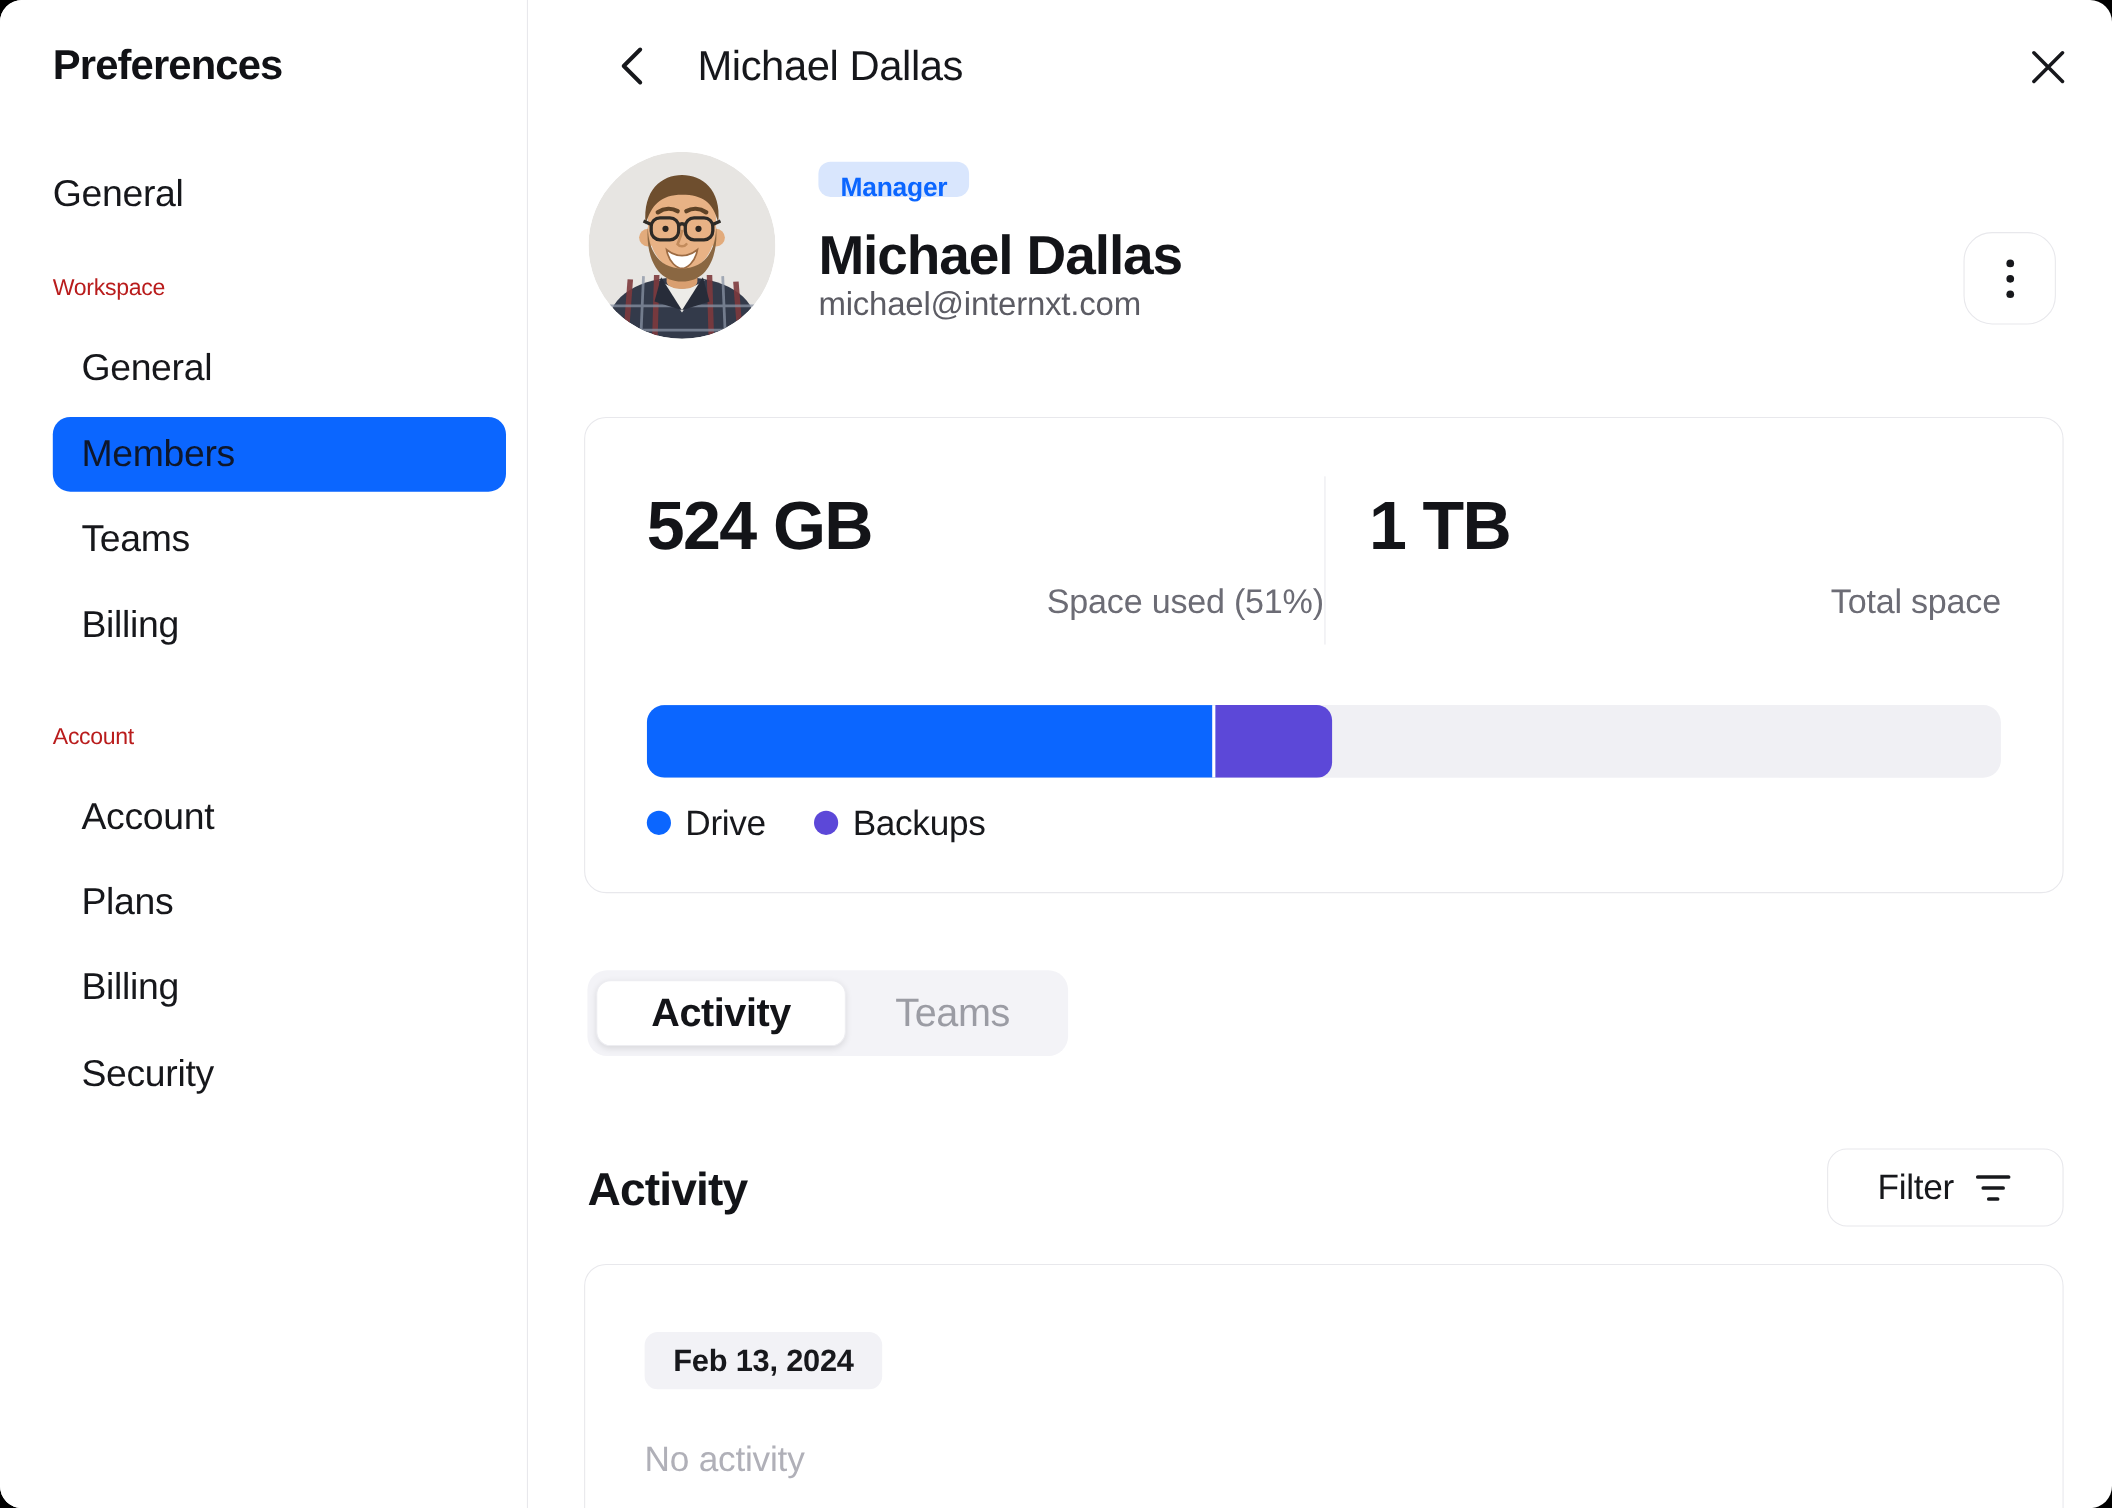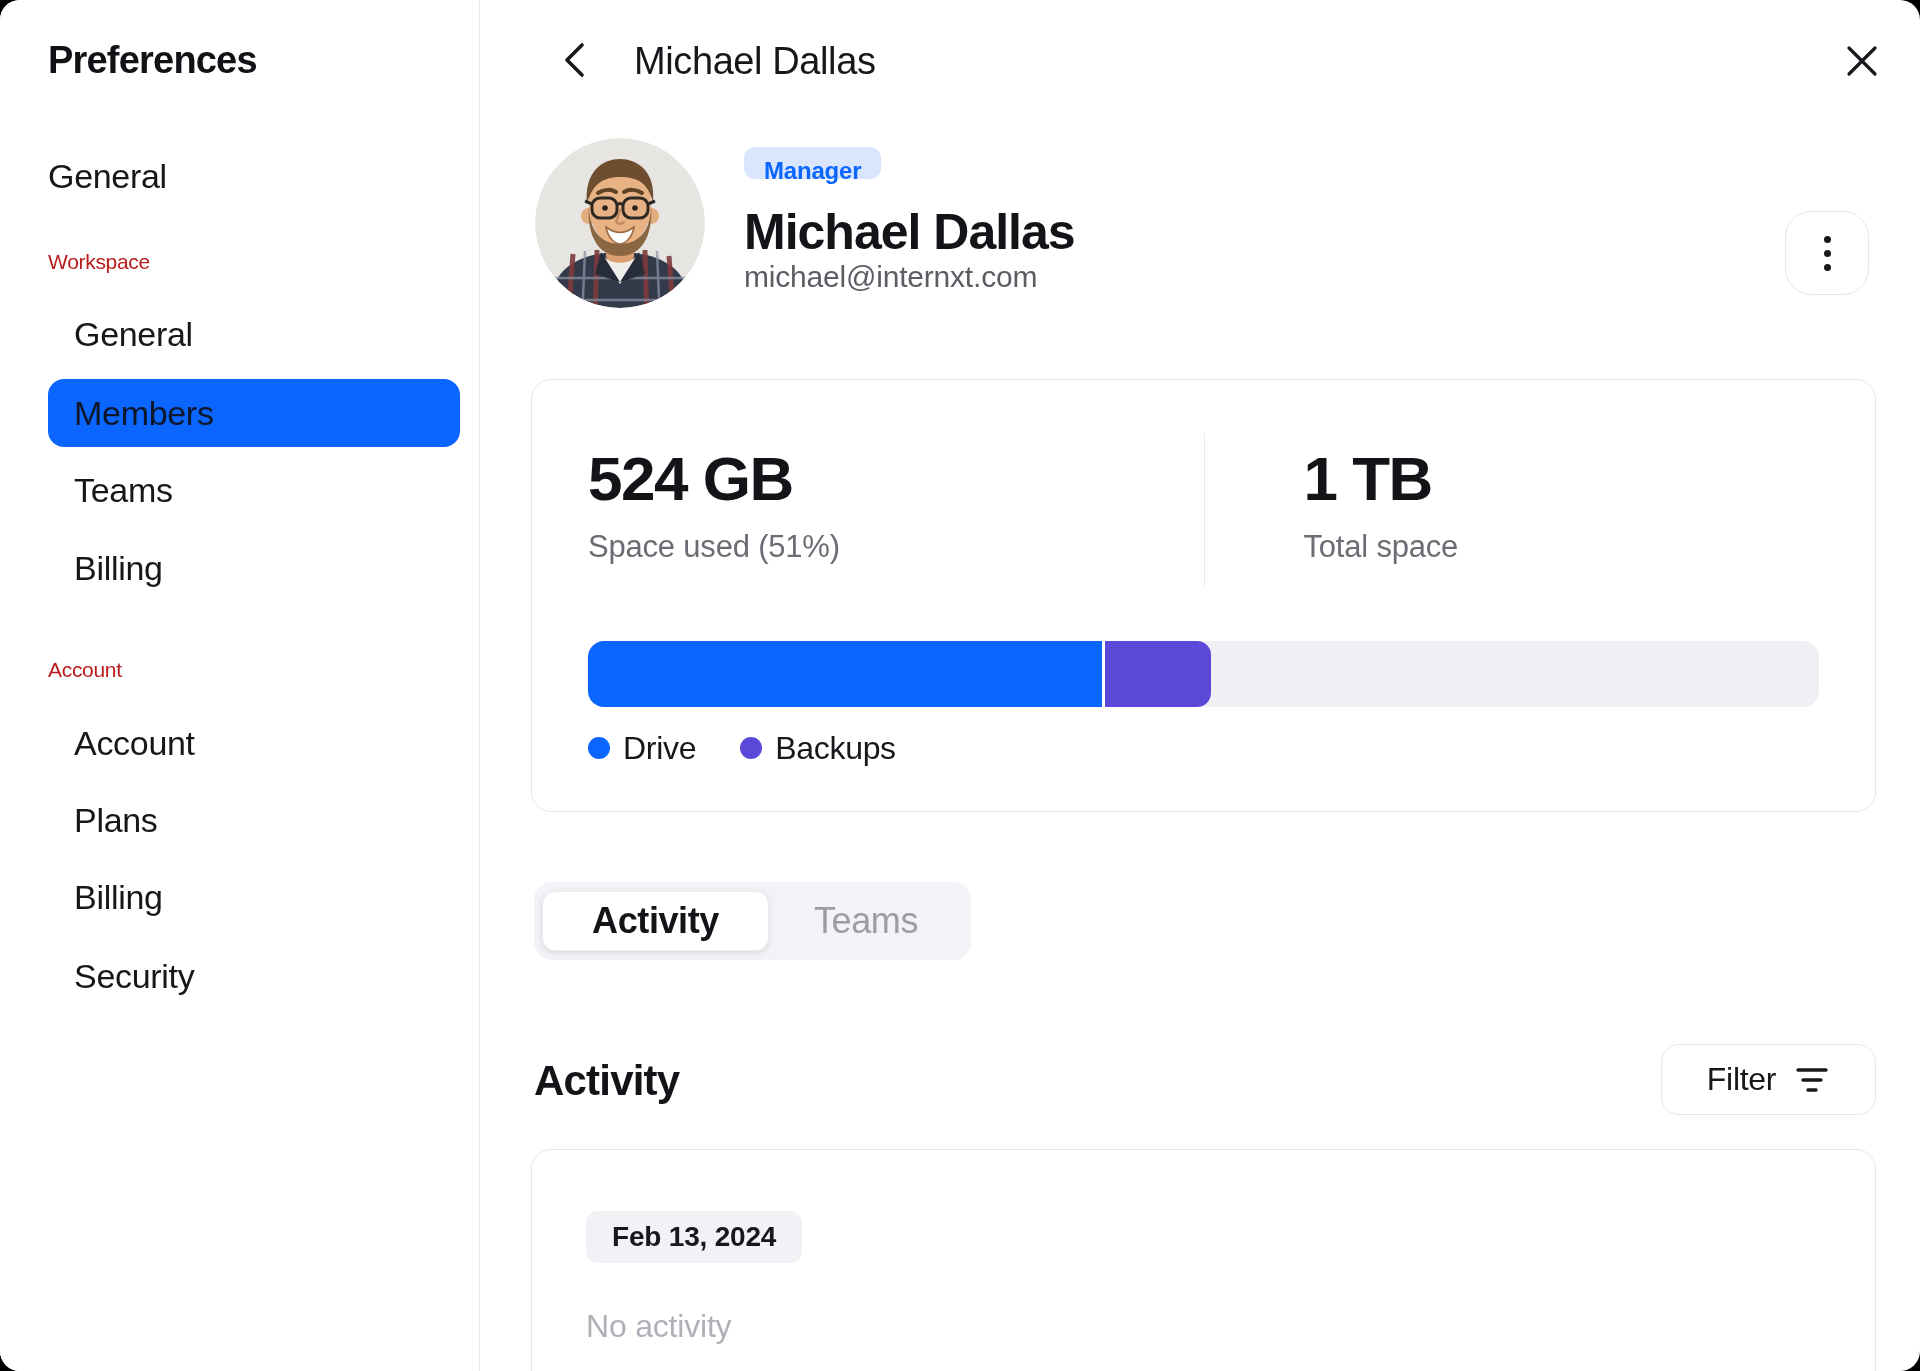--- a/index.html
+++ b/index.html
@@ -26,23 +26,23 @@
   .badge{position:absolute;left:263px;top:147px;height:32px;line-height:48px;padding:0 20px;border-radius:11px;background:#D9E6FD;font-size:24px;font-weight:600;letter-spacing:-0.2px;}
   .member-name{position:absolute;left:263px;top:203px;height:58px;line-height:58px;font-size:50px;font-weight:600;letter-spacing:-1px;color:#131418;}
   .member-email{position:absolute;left:263px;top:258px;height:38px;line-height:38px;font-size:30px;font-weight:400;color:#5C5C64;letter-spacing:-0.2px;}
   .kebab-btn{position:absolute;left:1304px;top:211px;width:84px;height:84px;border:1.5px solid #E8E8EC;border-radius:26px;background:#fff;display:flex;flex-direction:column;align-items:center;justify-content:center;gap:7px;cursor:pointer;}
   .kebab-btn i{width:7px;height:7px;border-radius:50%;background:#17181C;}
 
   
   .usage-card{position:absolute;left:50px;top:379px;width:1345px;height:433px;border:1.5px solid #E8E8EC;border-radius:20px;background:#fff;padding:0 56px;}
   .stats-row{display:flex;margin-top:53px;height:153px;}
   .stat-col{width:50%;padding-top:12px;}
-  .stat-col.second{border-left:1.5px solid #EAEAEE;padding-left:99px;}
+  .stat-col.second{border-left:1.5px solid #EAEAEE;padding-left:40px;}
   .stat-value{font-size:62px;font-weight:600;letter-spacing:-1.5px;color:#131418;line-height:68px;}
-  .stat-label{margin-top:16px;font-size:31px;font-weight:400;color:#6C6C75;line-height:36px;letter-spacing:-0.2px;}
+  .stat-label{margin-top:16px;font-size:31px;font-weight:400;color:#6C6C75;line-height:36px;letter-spacing:-0.2px;text-align:right;}
   .usage-bar{margin-top:55px;height:66px;border-radius:16px;background:#F0F0F4;overflow:hidden;display:flex;}
   .seg-drive{height:100%;border-right:3px solid #fff;}
   .seg-backups{height:100%;border-radius:0 14px 14px 0;}
   .legend{margin-top:26px;display:flex;align-items:center;gap:44px;height:30px;}
   .legend-item{display:flex;align-items:center;gap:13px;}
   .legend-dot{width:22px;height:22px;border-radius:50%;}
   .legend-label{font-size:32px;font-weight:500;color:#17181C;letter-spacing:-0.3px;}
 
   
   .segmented{position:absolute;left:53px;top:882px;width:437px;height:78px;background:#F3F3F7;border-radius:18px;display:flex;align-items:center;padding:0 8px;}

